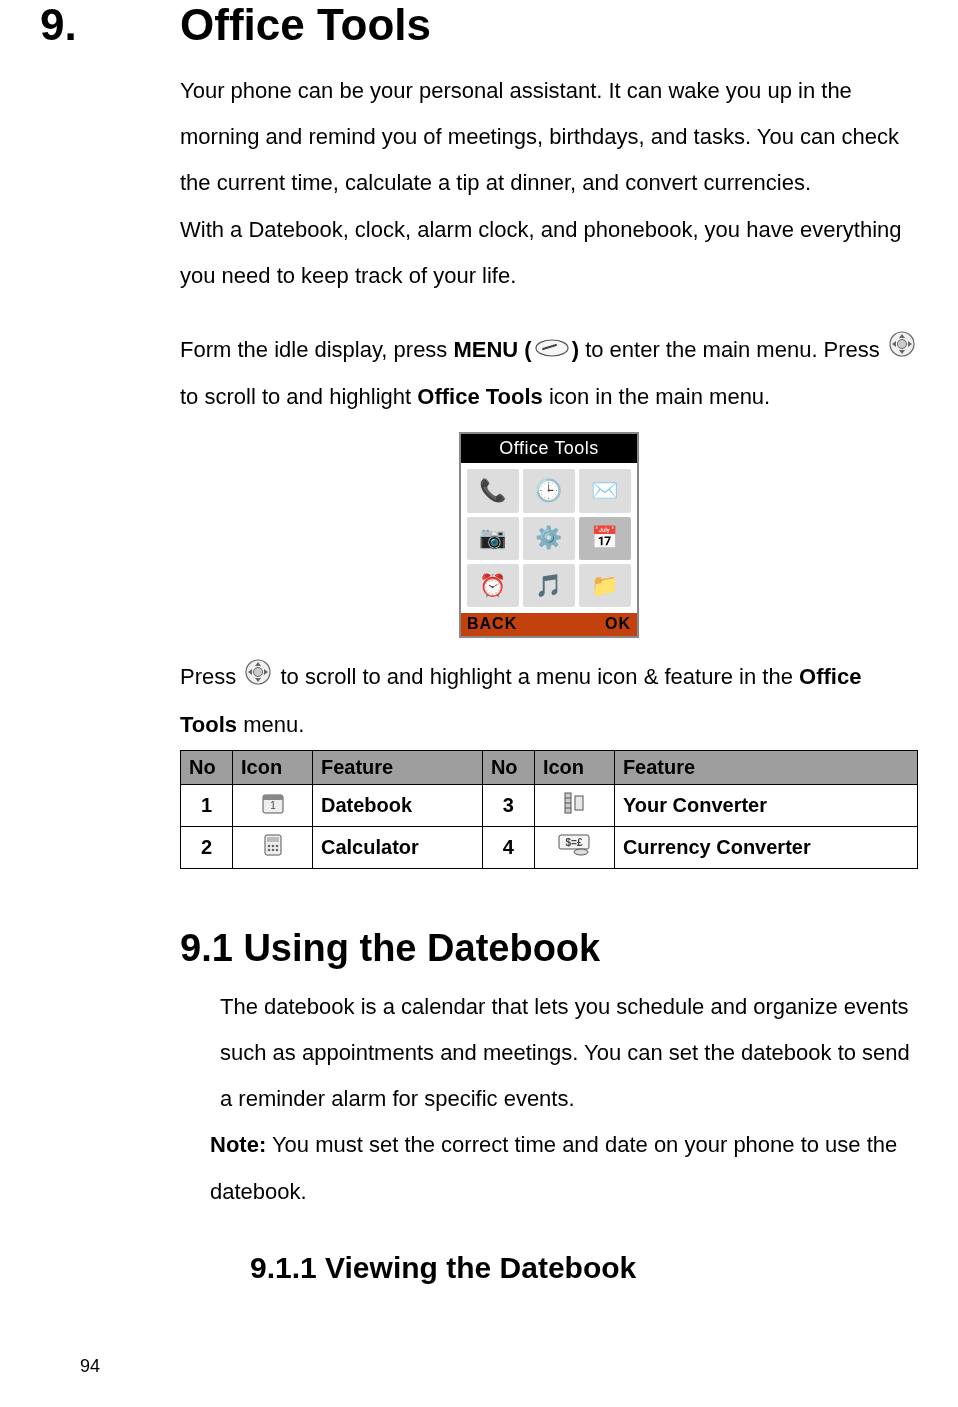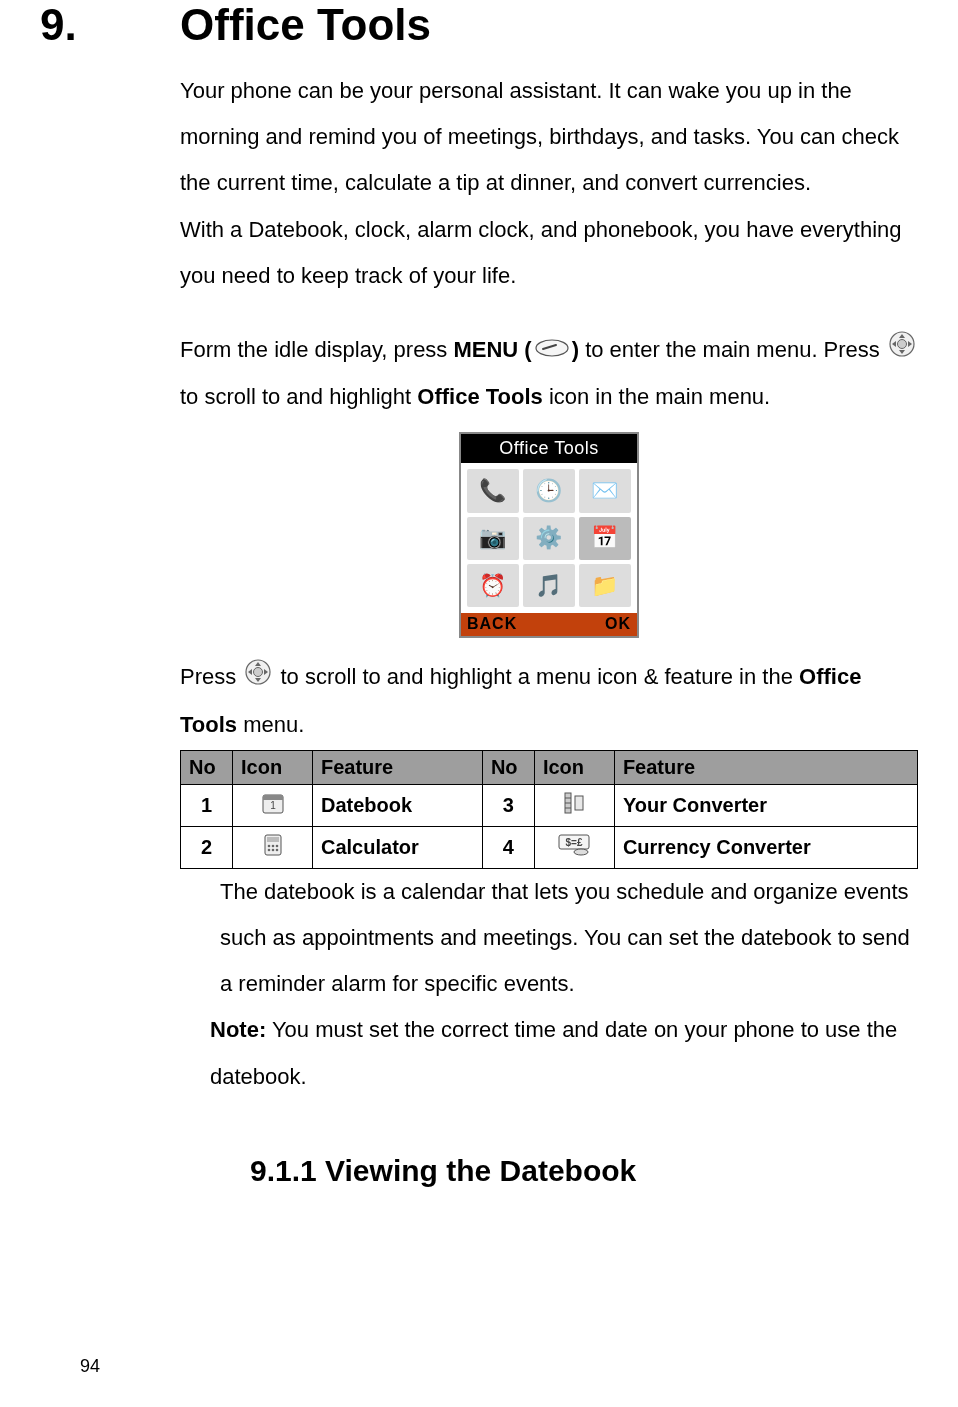--- a/index.html
+++ b/index.html
@@ -117,21 +117,21 @@
     font-size: 38px;
     font-weight: bold;
   }
   .sub-indent {
     margin-left: 180px;
   }
   .sub-indent-2 {
     margin-left: 170px;
   }
   .h3-row {
-    margin-top: 54px;
+    margin-top: 36px;
     margin-left: 210px;
   }
   .h3-text {
     font-size: 30px;
     font-weight: bold;
   }
   .page-number {
     position: absolute;
     left: 80px;
     bottom: 30px;
@@ -243,20 +243,23 @@
                   <rect x="2" y="2" width="30" height="14" rx="2" fill="#f5f5f5" stroke="#555"></rect>
                   <text x="17" y="13" font-size="10" text-anchor="middle" fill="#444" font-weight="bold">$=£</text>
                   <ellipse cx="24" cy="19" rx="7" ry="3" fill="#ddd" stroke="#555"></ellipse>
                 </svg></span></td>
         <td class="bold">Currency Converter</td>
       </tr>
     </tbody>
       </table>
   </div>
 
+  <div class="body-indent h2-row">
+    <span class="h2-text">9.1  Using the Datebook</span>
+  </div>
 
   <div class="sub-indent body-text">The datebook is a calendar that lets you schedule and organize events such as appointments and meetings. You can set the datebook to send a reminder alarm for specific events.</div>
   <div class="sub-indent-2 body-text">
     <span class="bold">Note:</span><span> You must set the correct time and date on your phone to use the datebook.</span>
   </div>
 
   <div class="h3-row">
     <span class="h3-text">9.1.1   Viewing the Datebook</span>
   </div>
 

